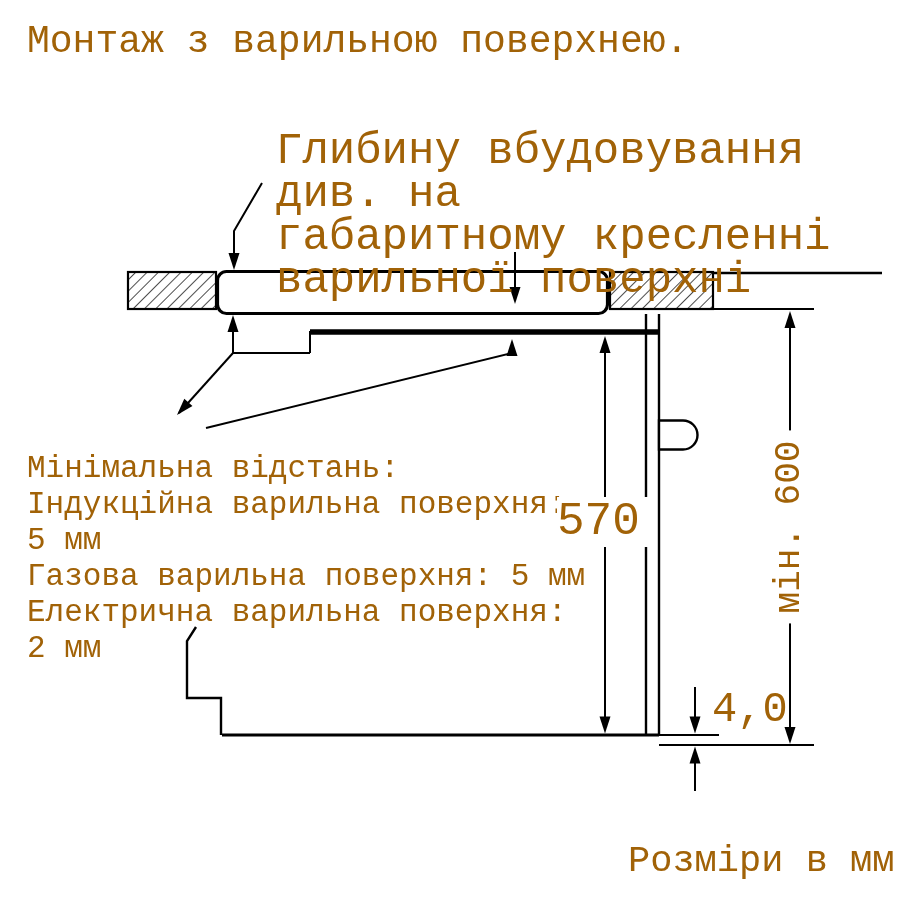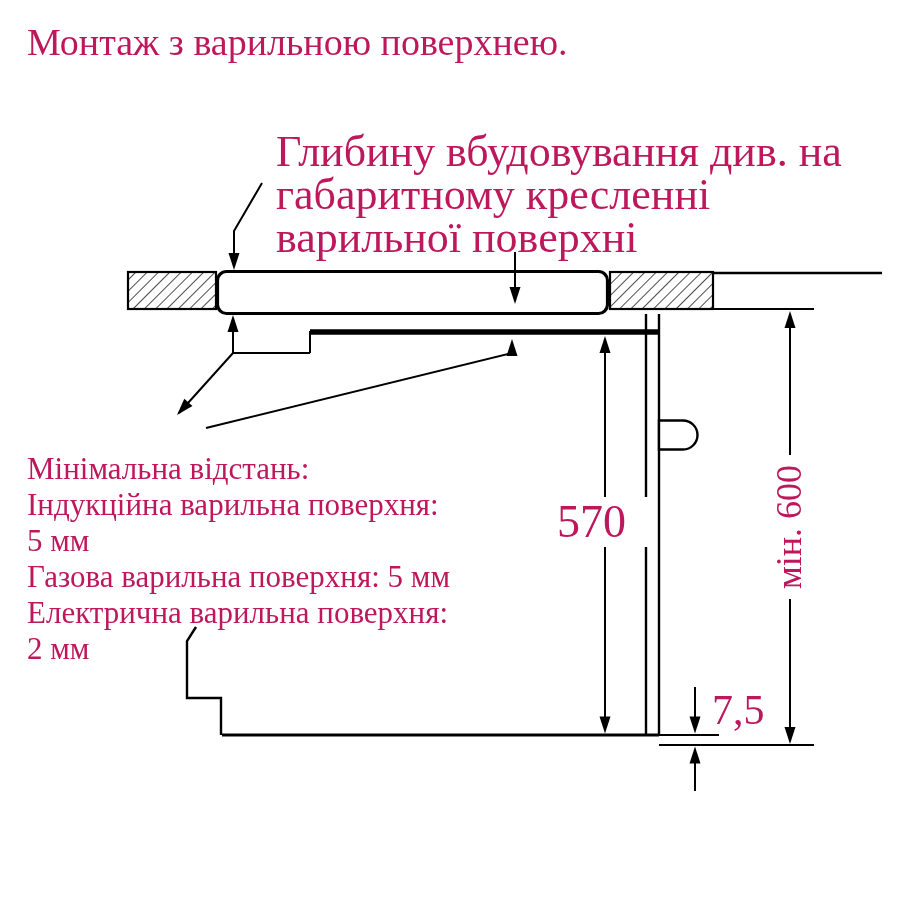--- a/index.html
+++ b/index.html
@@ -1,22 +1,22 @@
 <!DOCTYPE html>
 <html><head>
 <meta charset="utf-8">
 <style>
   html, body { margin: 0; padding: 0; background: #ffffff; }
   .canvas {
     position: relative;
     width: 900px;
     height: 900px;
     background: #ffffff;
-    font-family: Liberation Serif, serif;
-    color: #be185d;
+    font-family: Liberation Mono, monospace;
+    color: #a16207;
     overflow: hidden;
   }
   svg.draw { position: absolute; left: 0; top: 0; }
   .label { position: absolute; white-space: pre-line; }
   .title { left: 27px; top: 20px; font-size: 38px; }
   .depth-note { left: 276px; top: 130px; font-size: 44px; line-height: 43px; }
   .min-note { left: 27px; top: 427px; font-size: 31px; line-height: 36px; margin-top: 24px; }
   .dim-570 {
     left: 557px; top: 497px; width: 96px; height: 50px;
     background: #fff; text-align: left; line-height: 50px;
@@ -117,16 +117,17 @@
 Індукційна варильна поверхня:
 5 мм
 Газова варильна поверхня: 5 мм
 Електрична варильна поверхня:
 2 мм</div>
 
   <div class="label dim-570">570</div>
 
   <div class="label dim-600">мін. 600</div>
 
-  <div class="label dim-75">7,5</div>
+  <div class="label dim-75">4,0</div>
 
+  <div class="label footer">Розміри в мм</div>
 
 </div>
 
 </body></html>

